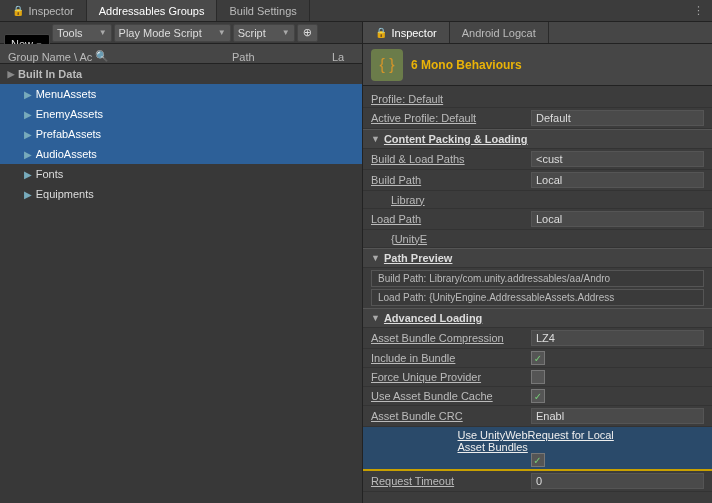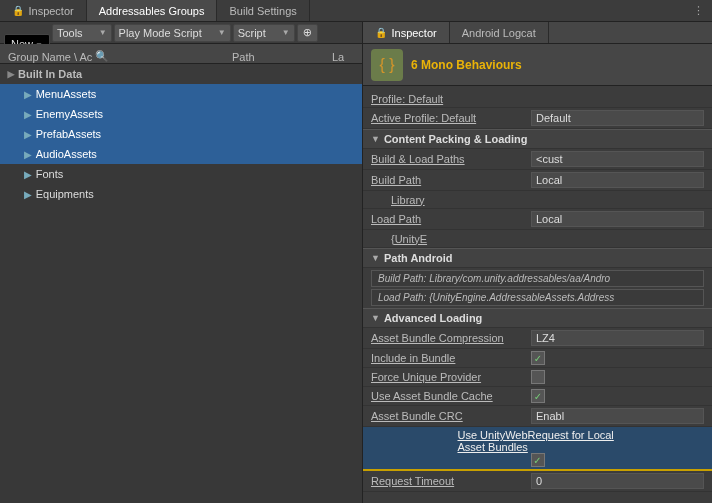--- a/index.html
+++ b/index.html
@@ -271,20 +271,21 @@
     }
     .section-arrow {
       font-size: 9px;
       color: #aaa;
       margin-right: 4px;
     }
     .section-title {
       font-size: 11px;
       color: #ddd;
       font-weight: bold;
+      text-decoration: underline;
     }
 
     .checkbox-field {
       width: 14px;
       height: 14px;
       background: #555;
       border: 1px solid #777;
       display: flex;
       align-items: center;
       justify-content: center;
@@ -300,21 +301,20 @@
     .path-preview-box {
       background: #3a3a3a;
       border: 1px solid #555;
       padding: 2px 6px;
       font-size: 10px;
       color: #bbb;
       margin: 2px 8px;
       overflow: hidden;
       text-overflow: ellipsis;
       white-space: nowrap;
-      font-style: italic;
     }
 
     
     ::-webkit-scrollbar { width: 8px; }
     ::-webkit-scrollbar-track { background: #333; }
     ::-webkit-scrollbar-thumb { background: #666; border-radius: 4px; }
   </style>
 </head>
 <body>
 
@@ -466,21 +466,21 @@
         <span class="field-label">Load Path</span>
         <span class="field-value">Local</span>
       </div>
 
       <div class="inspector-field">
         <span class="field-label" style="padding-left:20px;">{UnityE</span>
       </div>
 
       <div class="section-header">
         <span class="section-arrow">▼</span>
-        <span class="section-title">Path Android</span>
+        <span class="section-title">Path Preview</span>
       </div>
 
       <div class="path-preview-box">Build Path: Library/com.unity.addressables/aa/Andro</div>
       <div class="path-preview-box">Load Path: {UnityEngine.AddressableAssets.Address</div>
 
       <div class="section-header">
         <span class="section-arrow">▼</span>
         <span class="section-title">Advanced Loading</span>
       </div>
 

